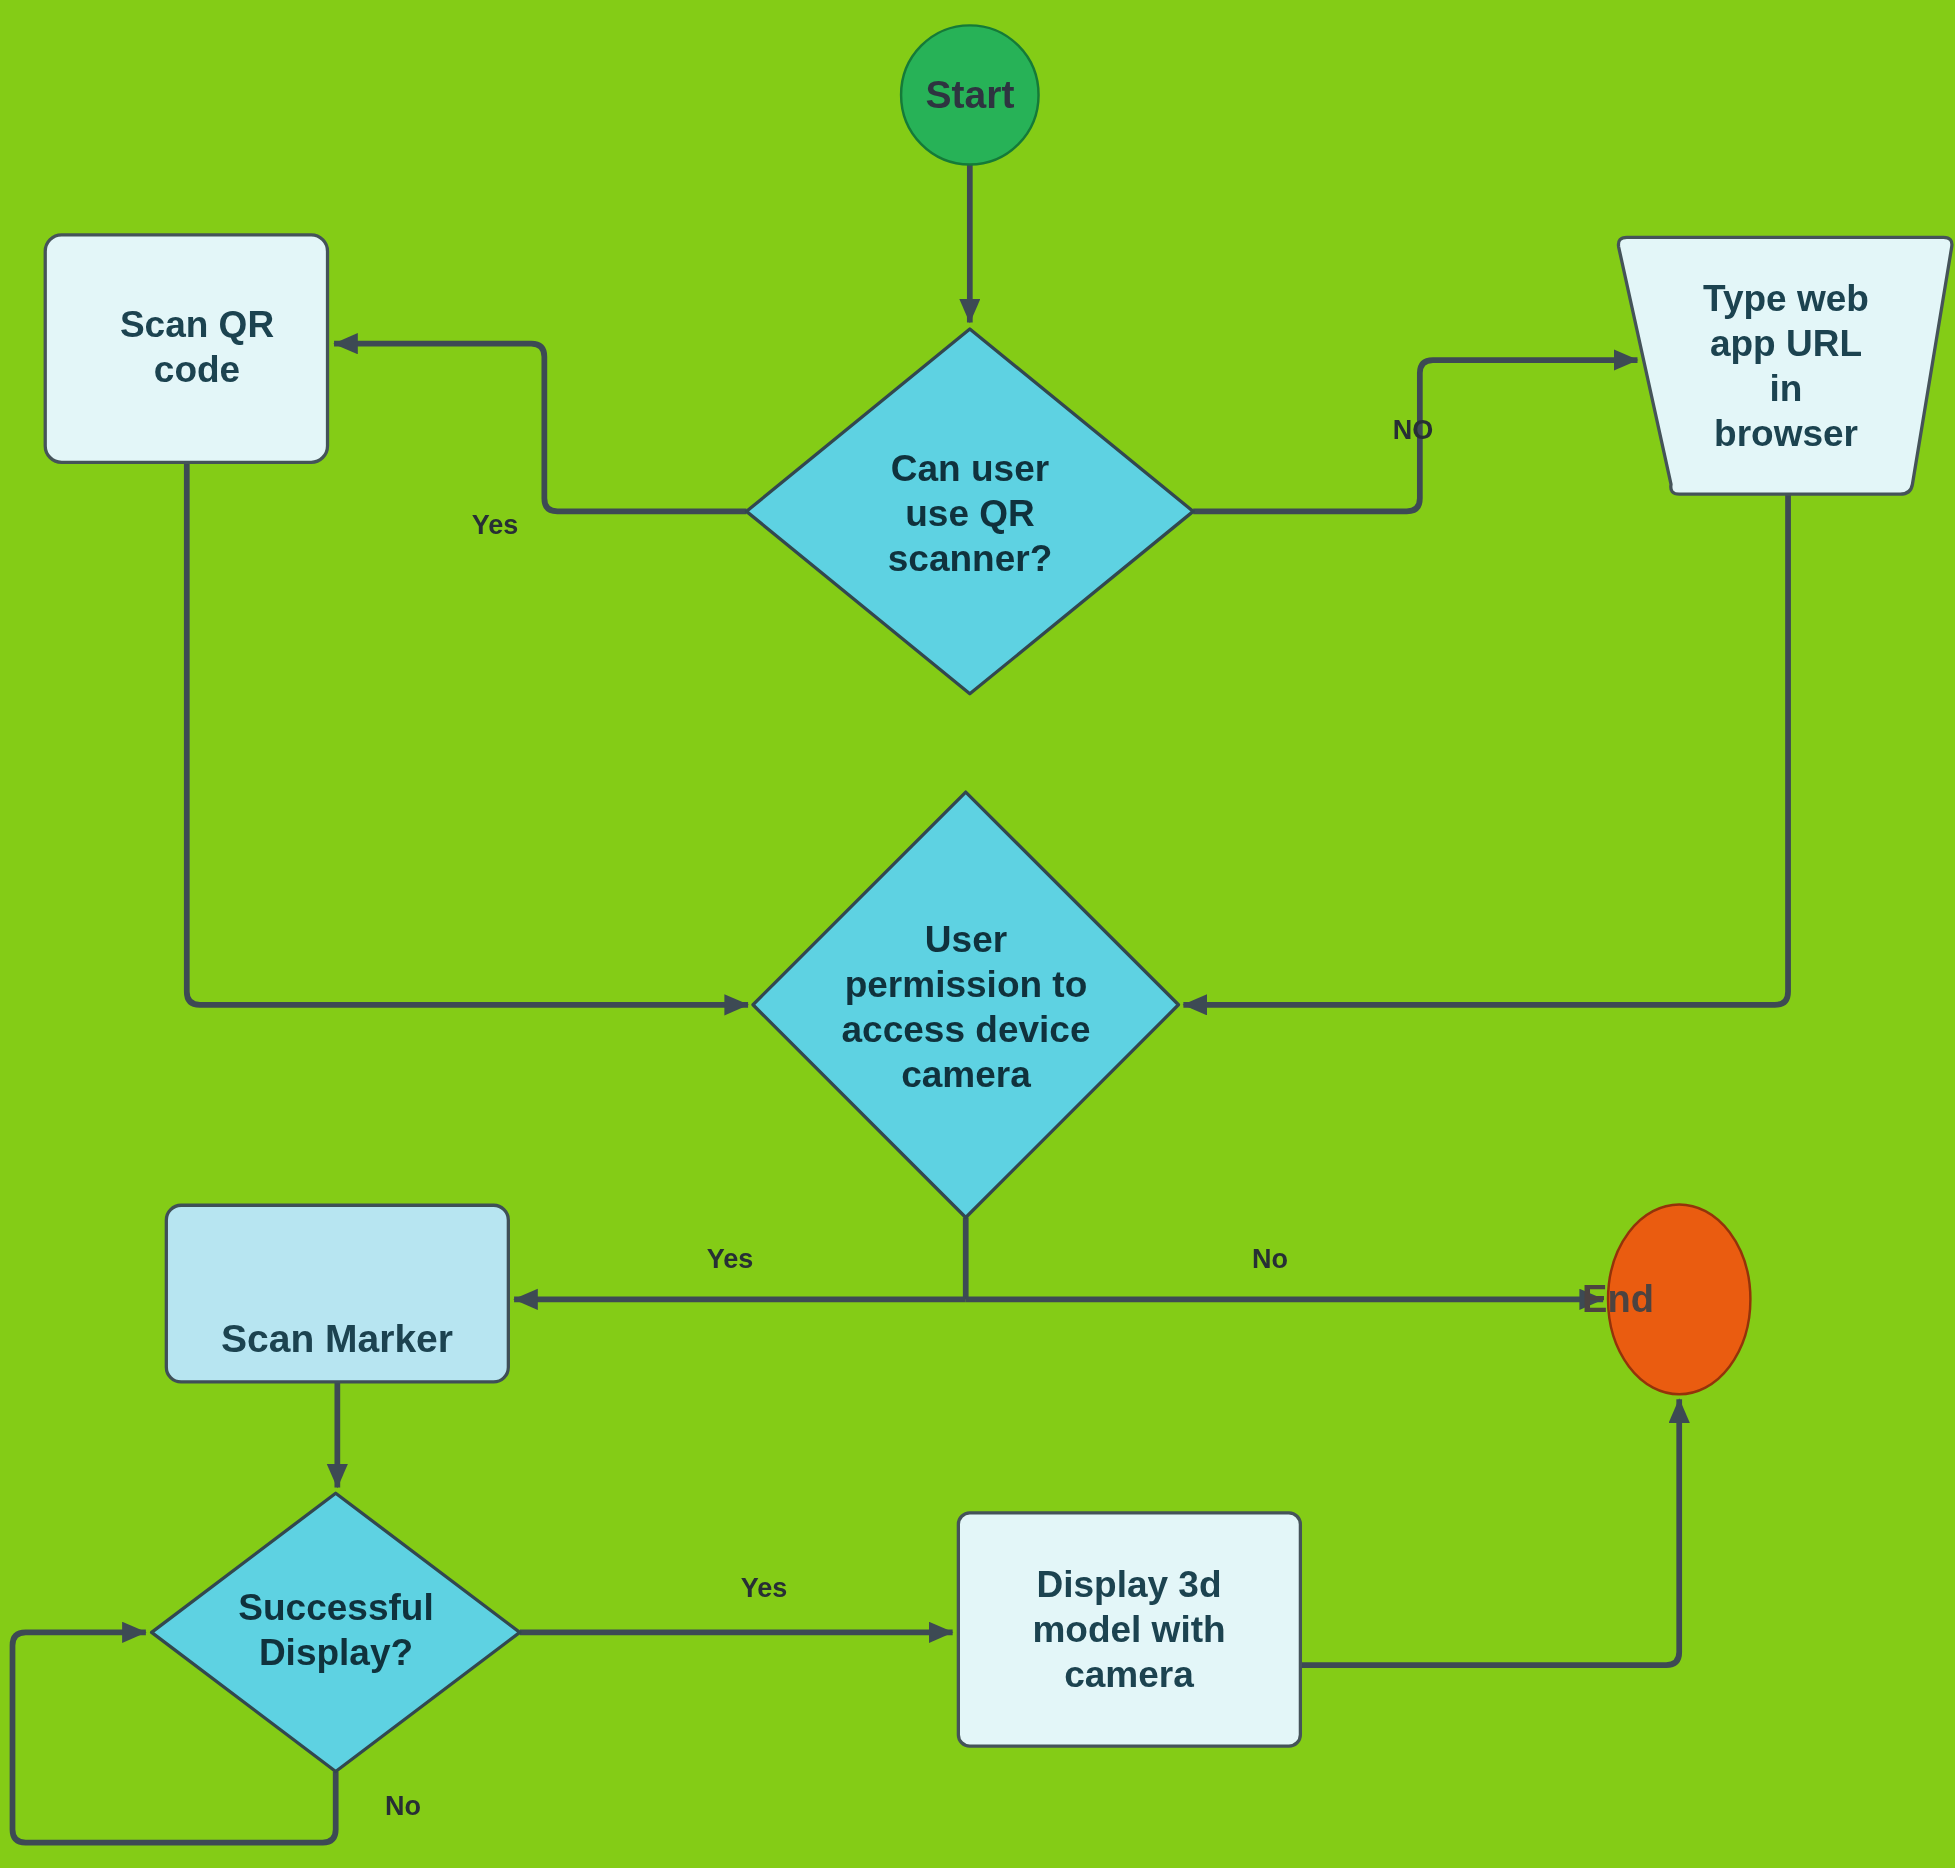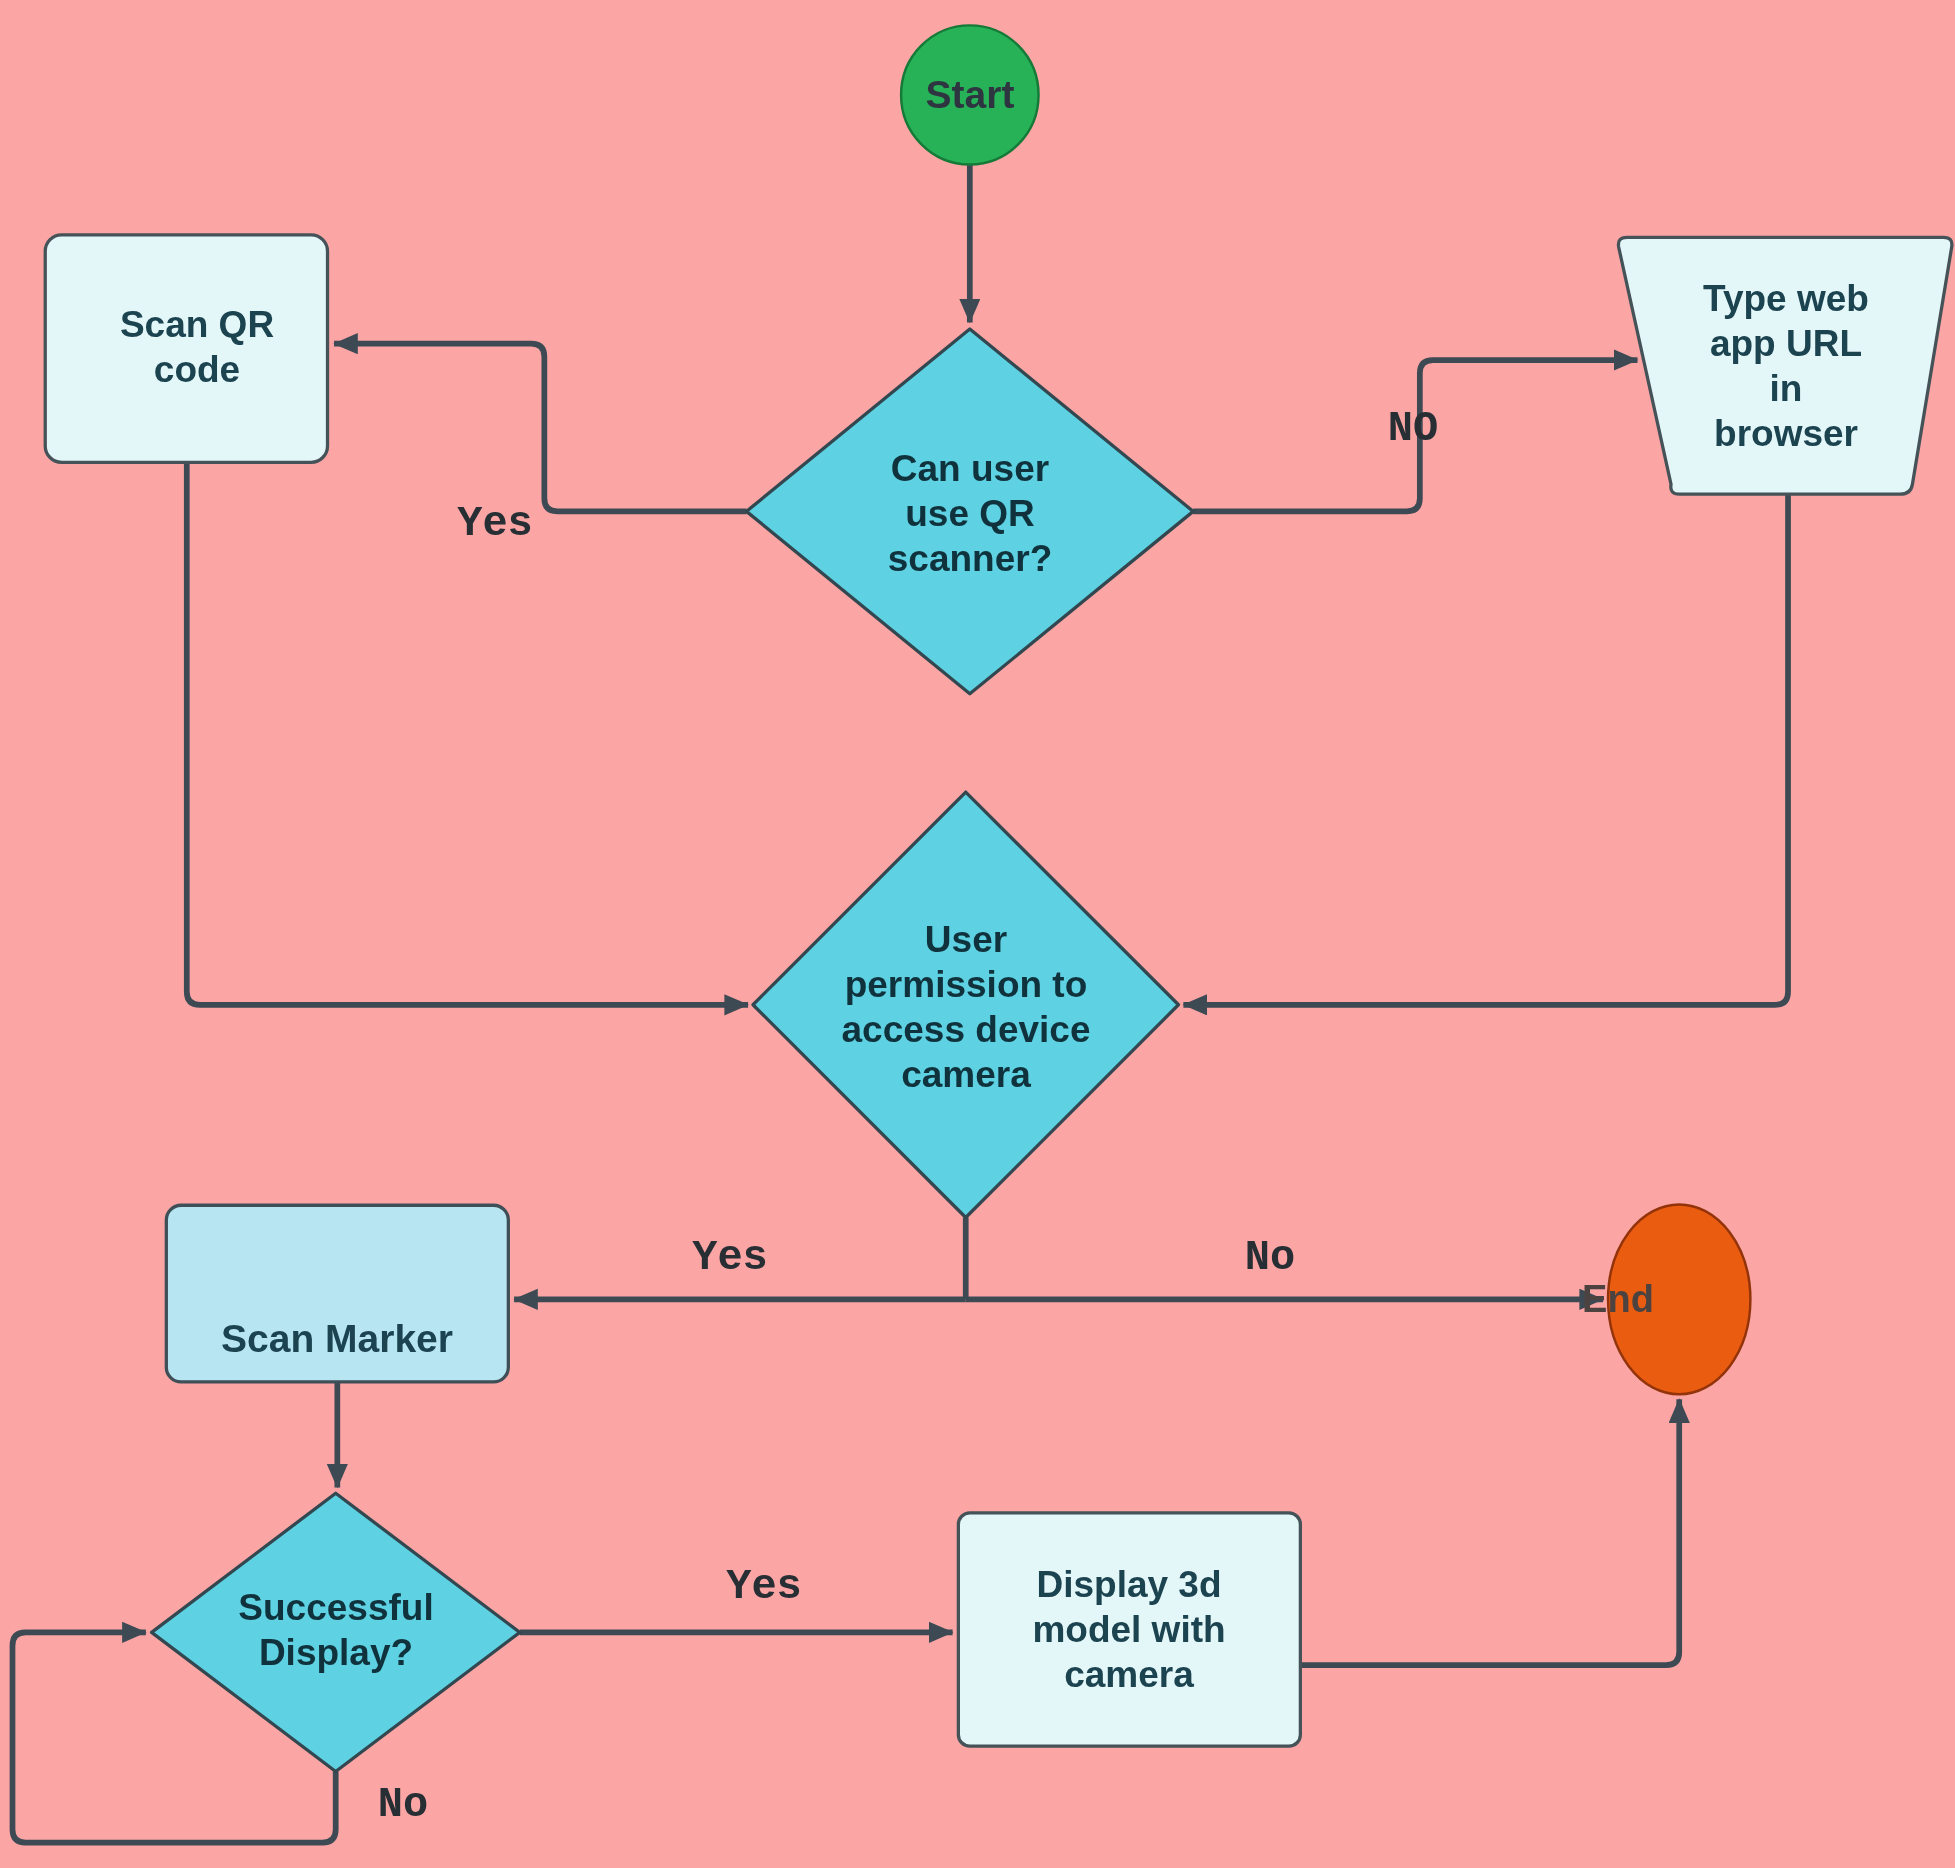--- a/index.html
+++ b/index.html
@@ -1,32 +1,32 @@
 <!DOCTYPE html>
 <html style="font-size:13px"><head>
 <meta charset="utf-8">
 <style>
   html,body{margin:0;padding:0;background:#ffffff;}
-  #canvas{position:relative;width:1956px;height:1868px;background:#fca5a5;
+  #canvas{position:relative;width:1956px;height:1868px;background:#84cc16;
           font-family:"Liberation Sans", sans-serif;overflow:hidden;}
   #canvas svg{position:absolute;left:0;top:0;}
   .edge{stroke:#3d4a54;stroke-width:7;fill:none;stroke-linejoin:round;stroke-linecap:butt;}
   .shape{stroke-linejoin:round;}
   .decision{fill:#5ed2e2;stroke:#32474f;stroke-width:4;}
   .process{fill:#e3f6f8;stroke:#455359;stroke-width:4;}
   .marker-box{fill:#b7e5f1;stroke:#3f4f57;stroke-width:4;}
   .start-shape{fill:#27b257;stroke:#157a38;stroke-width:3;}
   .end-shape{fill:#ea5c10;stroke:#93330a;stroke-width:3;}
   .lbl{position:absolute;transform:translate(-50%,-50%);text-align:center;
        font-weight:bold;white-space:pre-line;line-height:1.22;}
   .node-text{font-size:37px;color:#10323d;}
   .box-text{font-size:37px;color:#1c4350;}
   .start-text{font-size:39px;color:#2e3440;}
   .end-text{font-size:38px;color:#4c4340;}
-  .edge-text{font-size:42px;color:#272f35;font-family:Liberation Mono, monospace;}
+  .edge-text{font-size:27px;color:#272f35;}
 </style>
 </head>
 <body>
 
 <div id="canvas">
 
   <svg width="1956" height="1868" viewBox="0 0 2390 2283">
     <defs>
       <marker id="arrow" markerWidth="32" markerHeight="28" refX="29" refY="13" orient="auto" markerUnits="userSpaceOnUse">
         <path d="M0,0 L30,13 L0,26 Z" fill="#3d4a54"></path>

